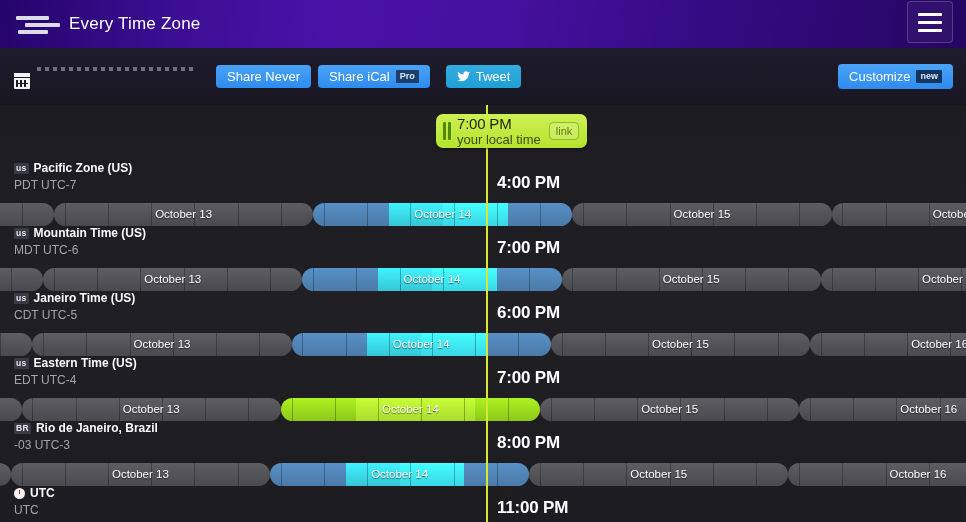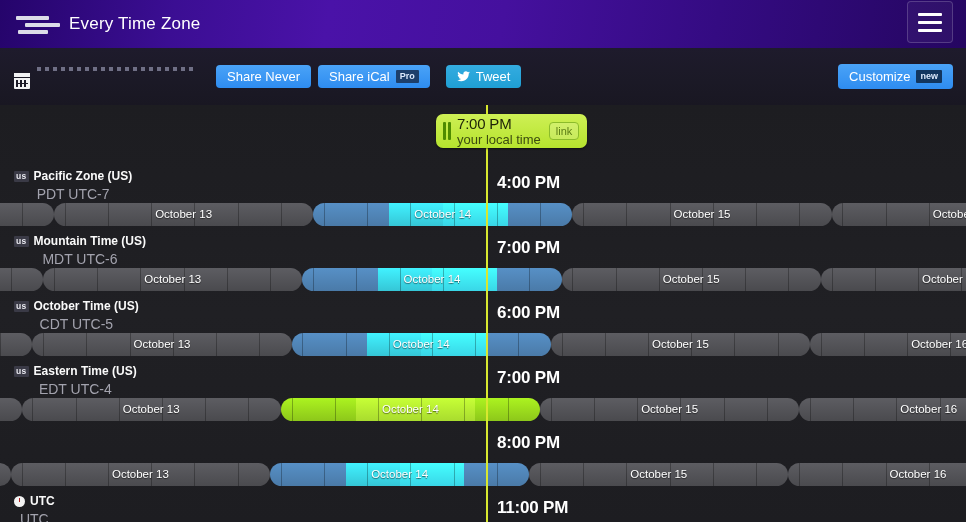--- a/index.html
+++ b/index.html
@@ -132,39 +132,39 @@
   #now-time { color: #1d2207; font-size: 15px; letter-spacing: -.2px; }
   #now-sub   { color: #3b4a10; font-size: 13px; margin-top: 2px; }
   #now-linkbtn {
     margin-left: 8px; border: 1px solid #8cbc2a; border-radius: 4px;
     color: #5c7d14; font-size: 11px; padding: 2px 6px; background: rgba(255,255,255,.18);
     cursor: pointer; font-family: "Liberation Sans", sans-serif;
   }
 
   
   .tzrow { position: relative; height: 65px; }
-  .tz-meta { position: absolute; left: 14px; top: 8px; }
+  .tz-meta { position: absolute; left: 14px; top: 0; }
   .tz-name {
     font-size: 12px; font-weight: bold; color: #fafafa;
     display: flex; align-items: center; gap: 5px; white-space: nowrap;
   }
   .flag {
     font-size: 8.5px; font-weight: bold; letter-spacing: .3px;
     color: #e8e8ef; background: #3a3a46; border-radius: 1px;
     padding: 0 2px; line-height: 11px; display: inline-block;
   }
   .clockglyph {
     width: 11px; height: 11px; border-radius: 50%;
     background: #f3f3f3; position: relative; display: inline-block; flex: none;
   }
   .clockglyph::after {
     content: ""; position: absolute; left: 4.5px; top: 2px;
     width: 1.5px; height: 4.5px; background: #b22222;
   }
-  .tz-abbr { font-size: 14px; color: #a3a3ae; margin-top: 3px; white-space: nowrap; text-align: center; }
+  .tz-abbr { font-size: 12px; color: #a3a3ae; margin-top: 3px; white-space: nowrap; }
   .tz-time {
     position: absolute; font-size: 17px; font-weight: bold; color: #ffffff;
     top: 12px; letter-spacing: -.2px; white-space: nowrap;
   }
 
   
   .strip { position: absolute; left: 0; right: 0; bottom: 0; height: 23px; }
   
   .daypill {
     position: absolute; top: 0; height: 23px;
@@ -359,21 +359,21 @@
             <div class="tick" style="left: 97.2px;"></div>
             <div class="tick" style="left: 140.4px;"></div>
           </div>
           <div class="daylabel" style="left: 820.8px; width: 259.2px;">October 16</div>
         </div>
       </div>
       <div class="tzrow">
         <div class="tz-meta">
           <div class="tz-name">
             <span class="flag">us</span>
-            <span>October Time (US)</span>
+            <span>Janeiro Time (US)</span>
           </div>
           <div class="tz-abbr">CDT UTC-5</div>
         </div>
         <div class="tz-time" style="left: 497px;">6:00 PM</div>
         <div class="strip">
           <div class="daypill" style="left: -226.8px; width: 259.2px;">
             <div class="seg" style="left: 0px; width: 259.2px; background: linear-gradient(rgb(93, 93, 98), rgb(74, 74, 78));"></div>
             <div class="tick" style="left: 226.8px;"></div>
           </div>
           <div class="daypill" style="left: 32.4px; width: 259.2px;">
@@ -467,20 +467,27 @@
             <div class="seg" style="left: 0px; width: 259.2px; background: linear-gradient(rgb(93, 93, 98), rgb(74, 74, 78));"></div>
             <div class="tick" style="left: 10.8px;"></div>
             <div class="tick" style="left: 54px;"></div>
             <div class="tick" style="left: 97.2px;"></div>
             <div class="tick" style="left: 140.4px;"></div>
           </div>
           <div class="daylabel" style="left: 799.2px; width: 259.2px;">October 16</div>
         </div>
       </div>
       <div class="tzrow">
+        <div class="tz-meta">
+          <div class="tz-name">
+            <span class="flag">BR</span>
+            <span>Rio de Janeiro, Brazil</span>
+          </div>
+          <div class="tz-abbr">-03 UTC-3</div>
+        </div>
         <div class="tz-time" style="left: 497px;">8:00 PM</div>
         <div class="strip">
           <div class="daypill" style="left: -248.4px; width: 259.2px;">
             <div class="seg" style="left: 0px; width: 259.2px; background: linear-gradient(rgb(93, 93, 98), rgb(74, 74, 78));"></div>
           </div>
           <div class="daypill" style="left: 10.8px; width: 259.2px;">
             <div class="seg" style="left: 0px; width: 259.2px; background: linear-gradient(rgb(93, 93, 98), rgb(74, 74, 78));"></div>
             <div class="tick" style="left: 10.8px;"></div>
             <div class="tick" style="left: 54px;"></div>
             <div class="tick" style="left: 97.2px;"></div>

